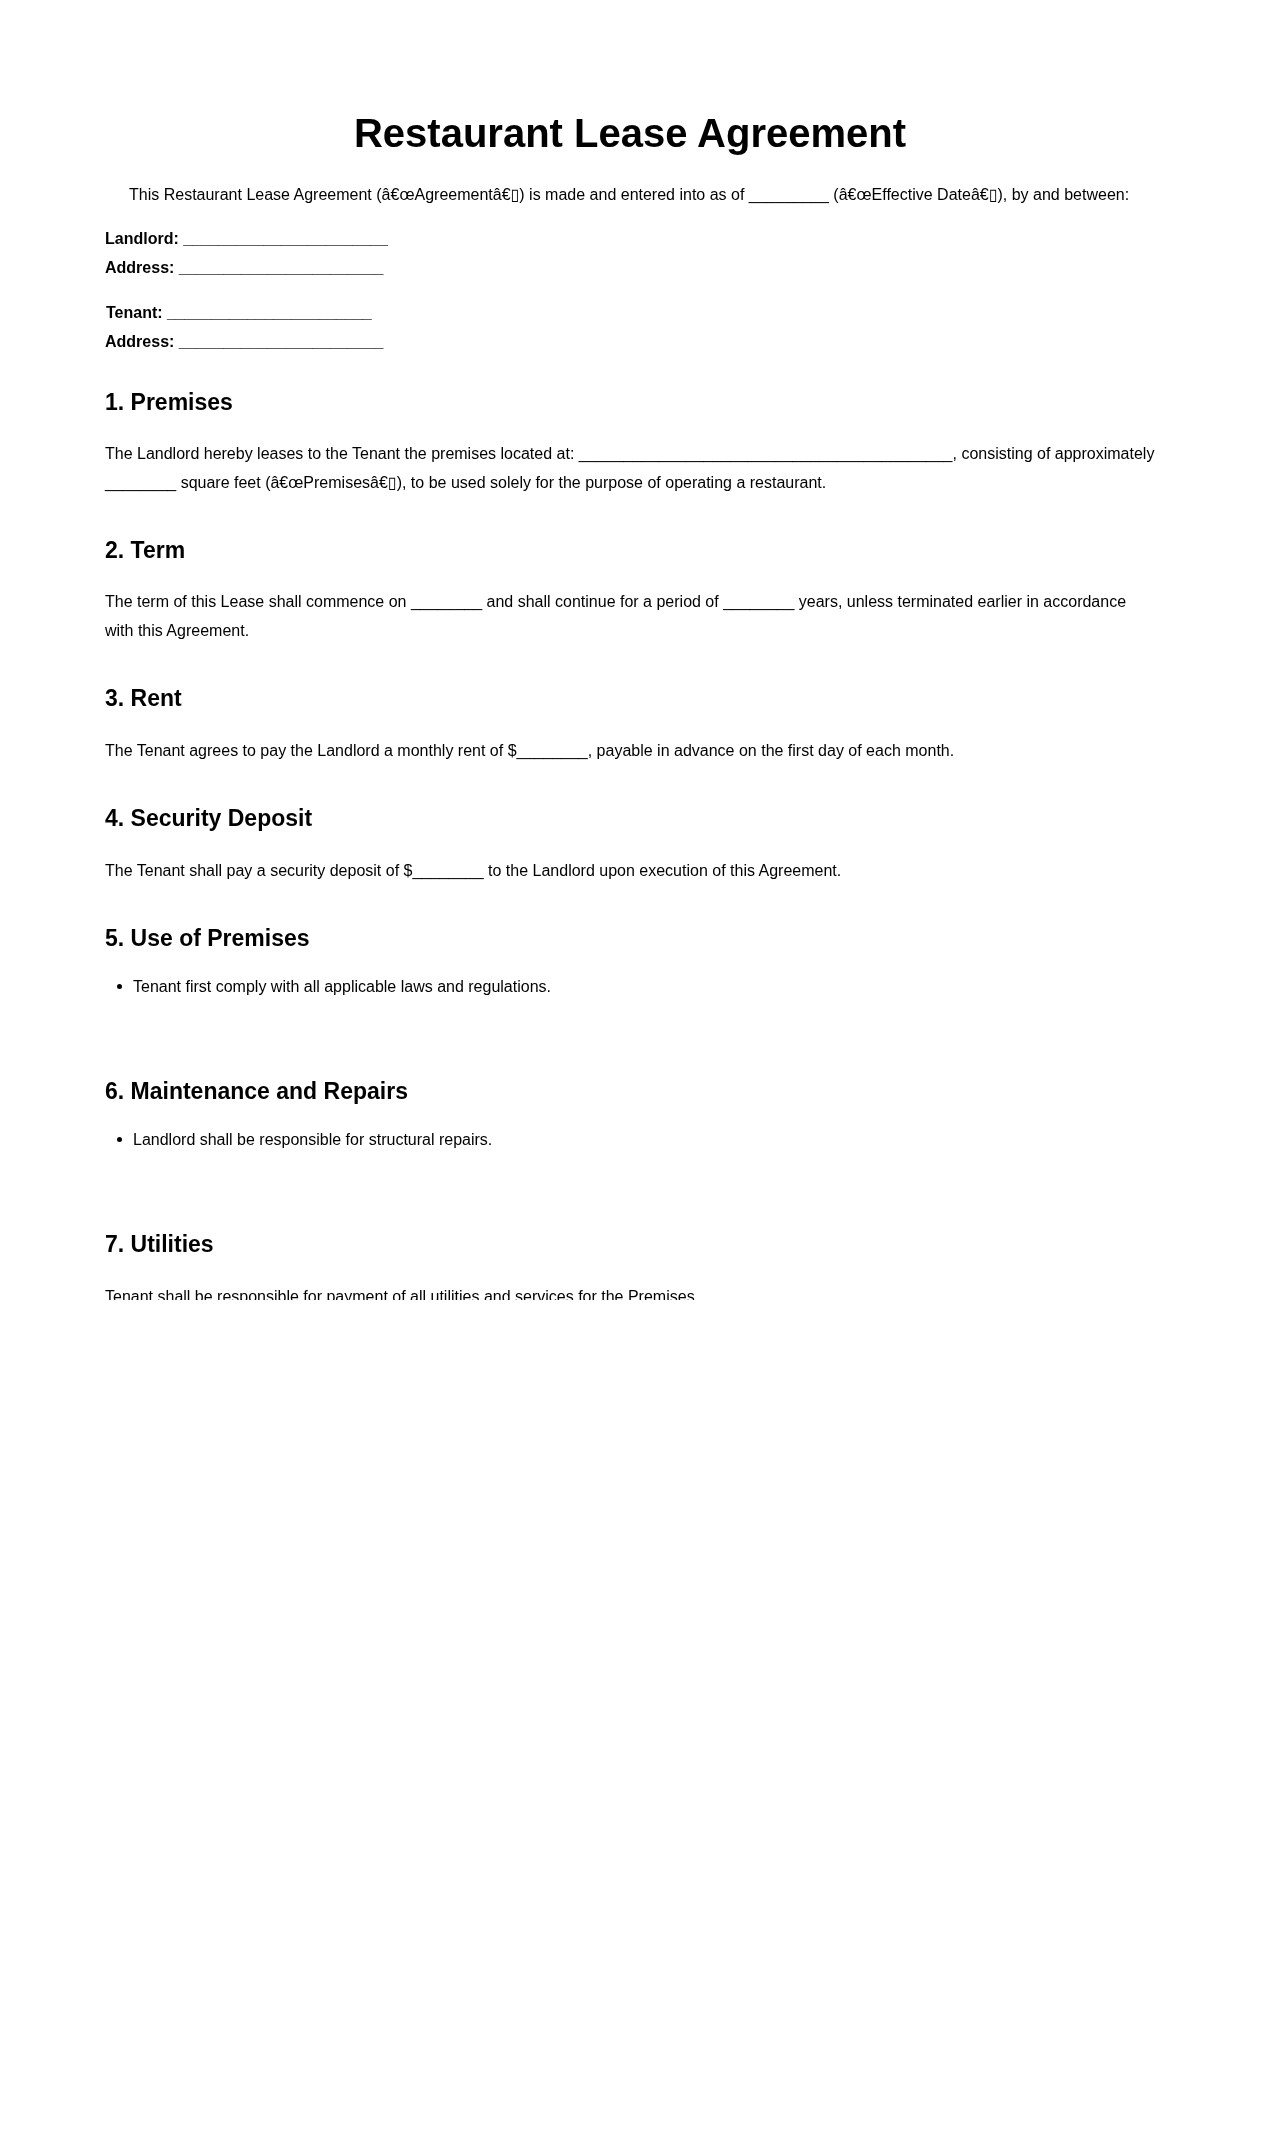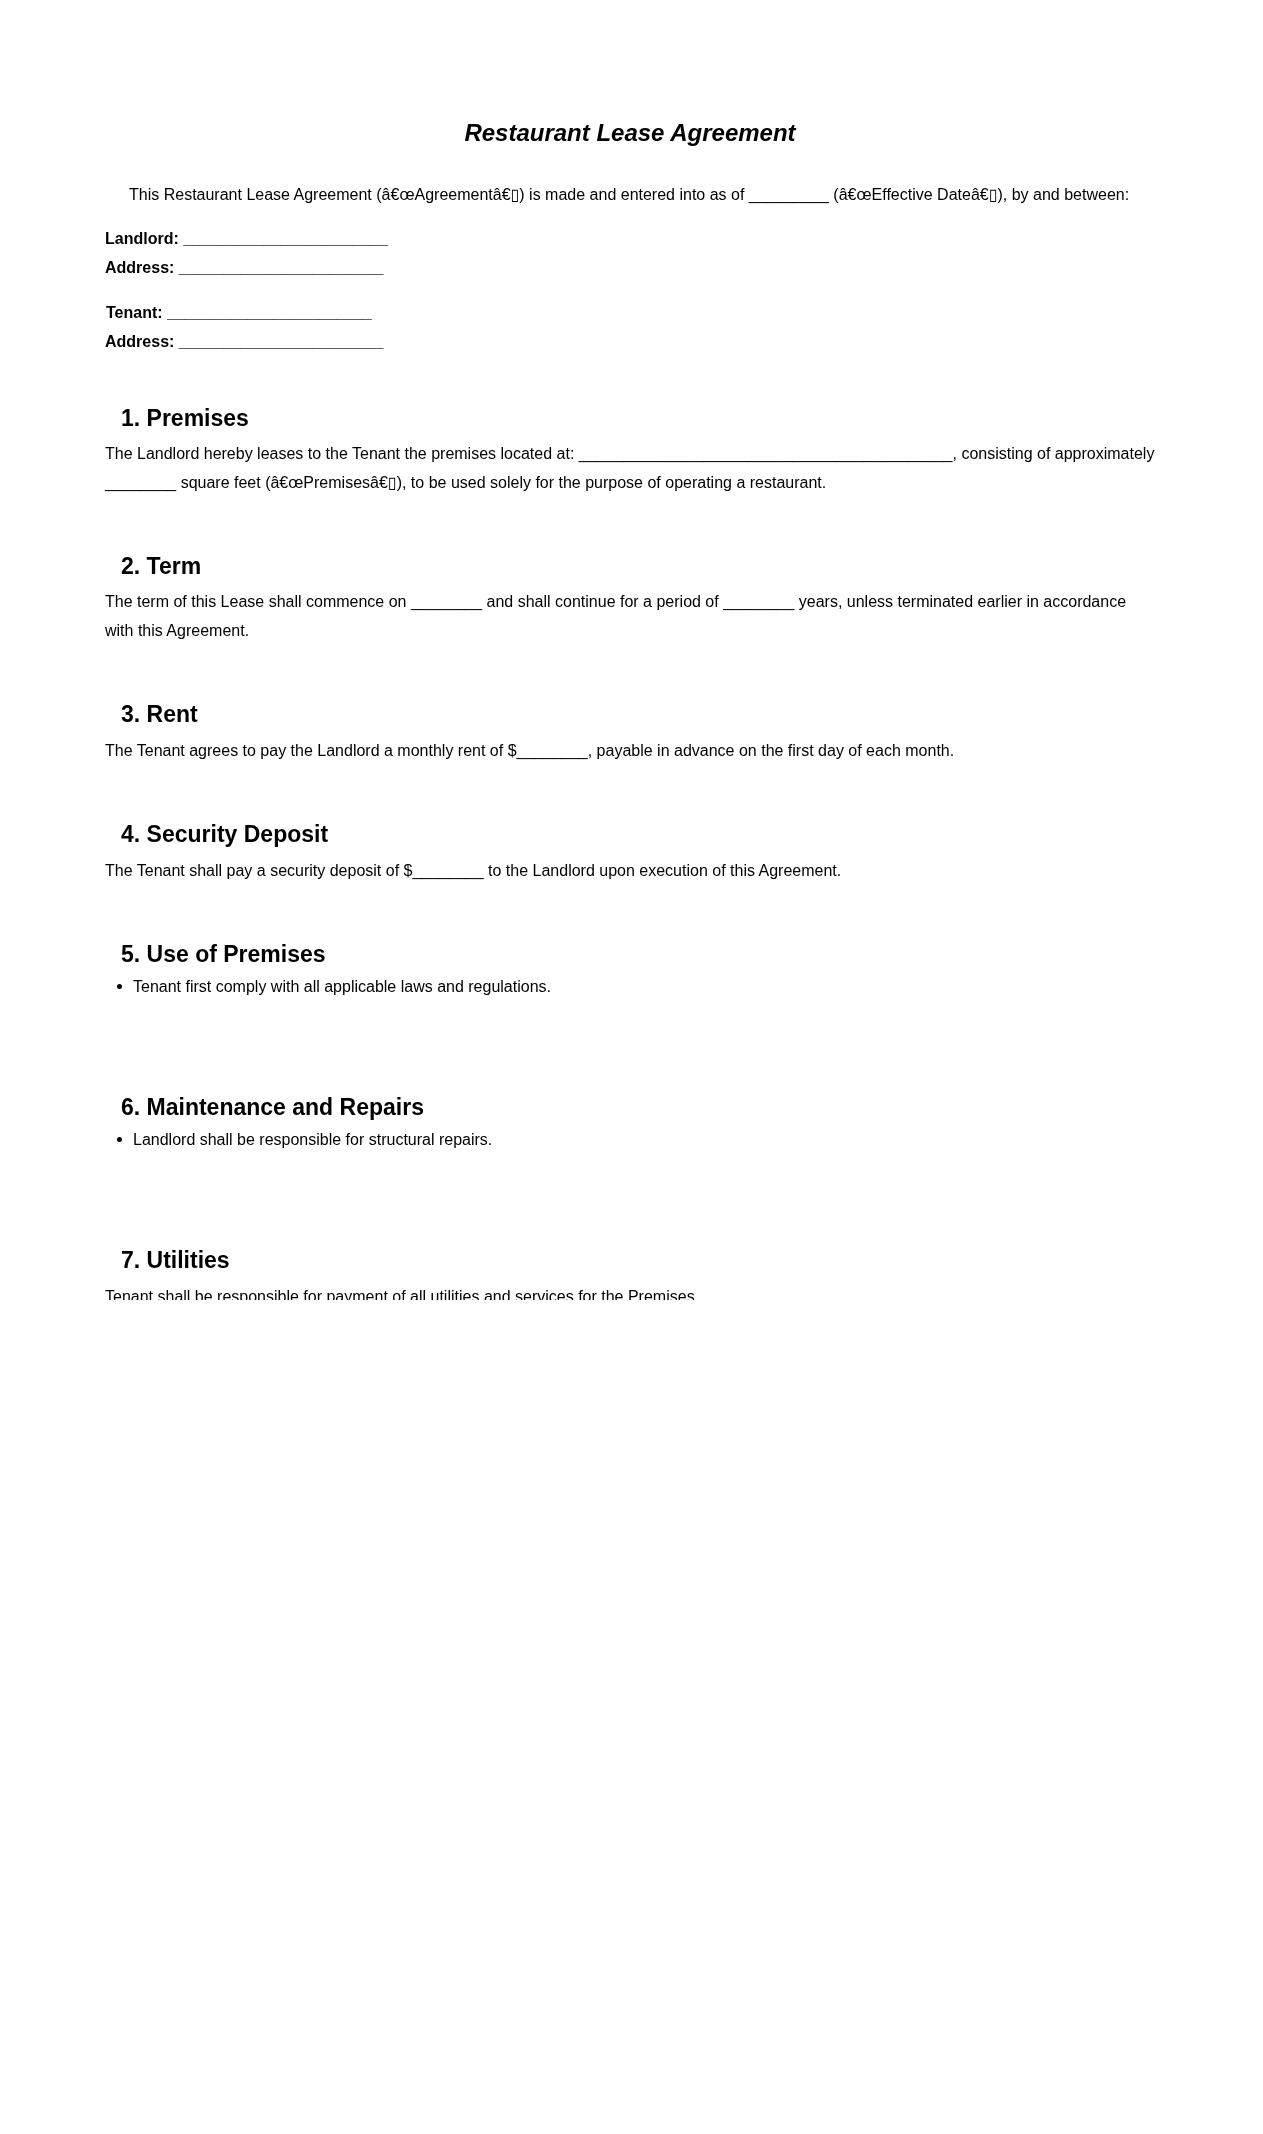--- a/index.html
+++ b/index.html
@@ -28,25 +28,24 @@
     left: 105px;
     top: 0;
     width: 1050px;
   }
   .title {
     position: absolute;
     left: 0;
     width: 1050px;
     top: 113px;
     text-align: center;
-    font-size: 24px;
+    font-size: 40px;
     font-weight: bold;
     margin: 0;
     line-height: 40px;
-    font-style: italic;
   }
   .p {
     position: absolute;
     left: 0;
     width: 1050px;
     font-size: 16px;
     line-height: 29px;
     margin: 0;
   }
   .party {
@@ -56,21 +55,21 @@
     font-weight: bold;
     line-height: 29px;
     margin: 0;
     white-space: pre;
   }
   .h2 {
     position: absolute;
     left: 0;
     font-size: 23px;
     font-weight: bold;
-    margin: 16px;
+    margin: 0;
     line-height: 32px;
   }
   .ul {
     position: absolute;
     left: 0;
     margin: 0;
     padding: 0;
     list-style: none;
     font-size: 16px;
   }

